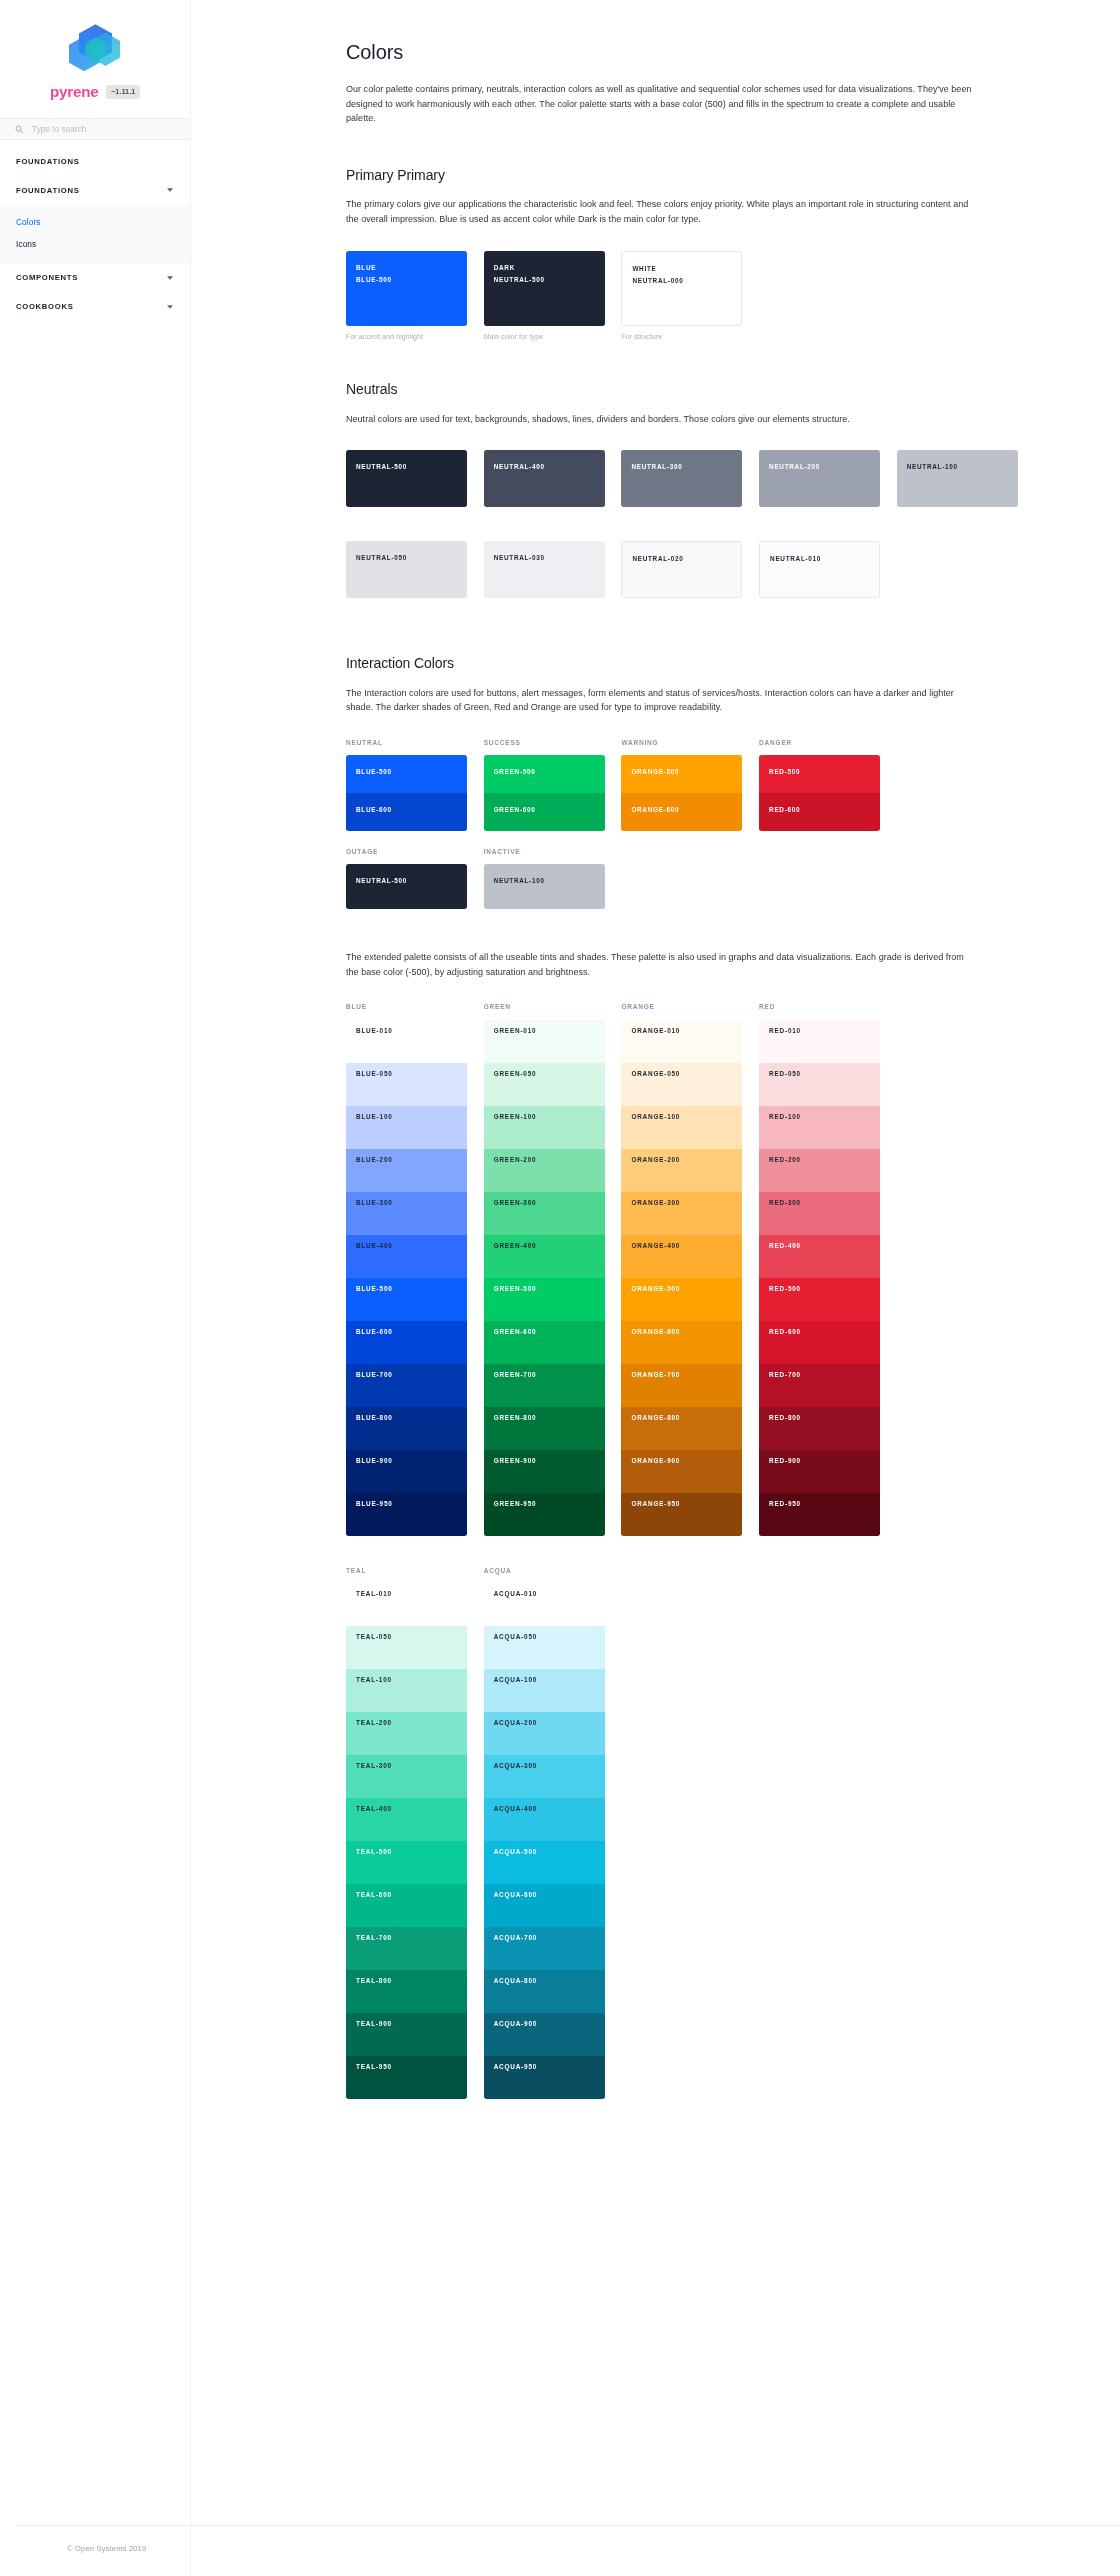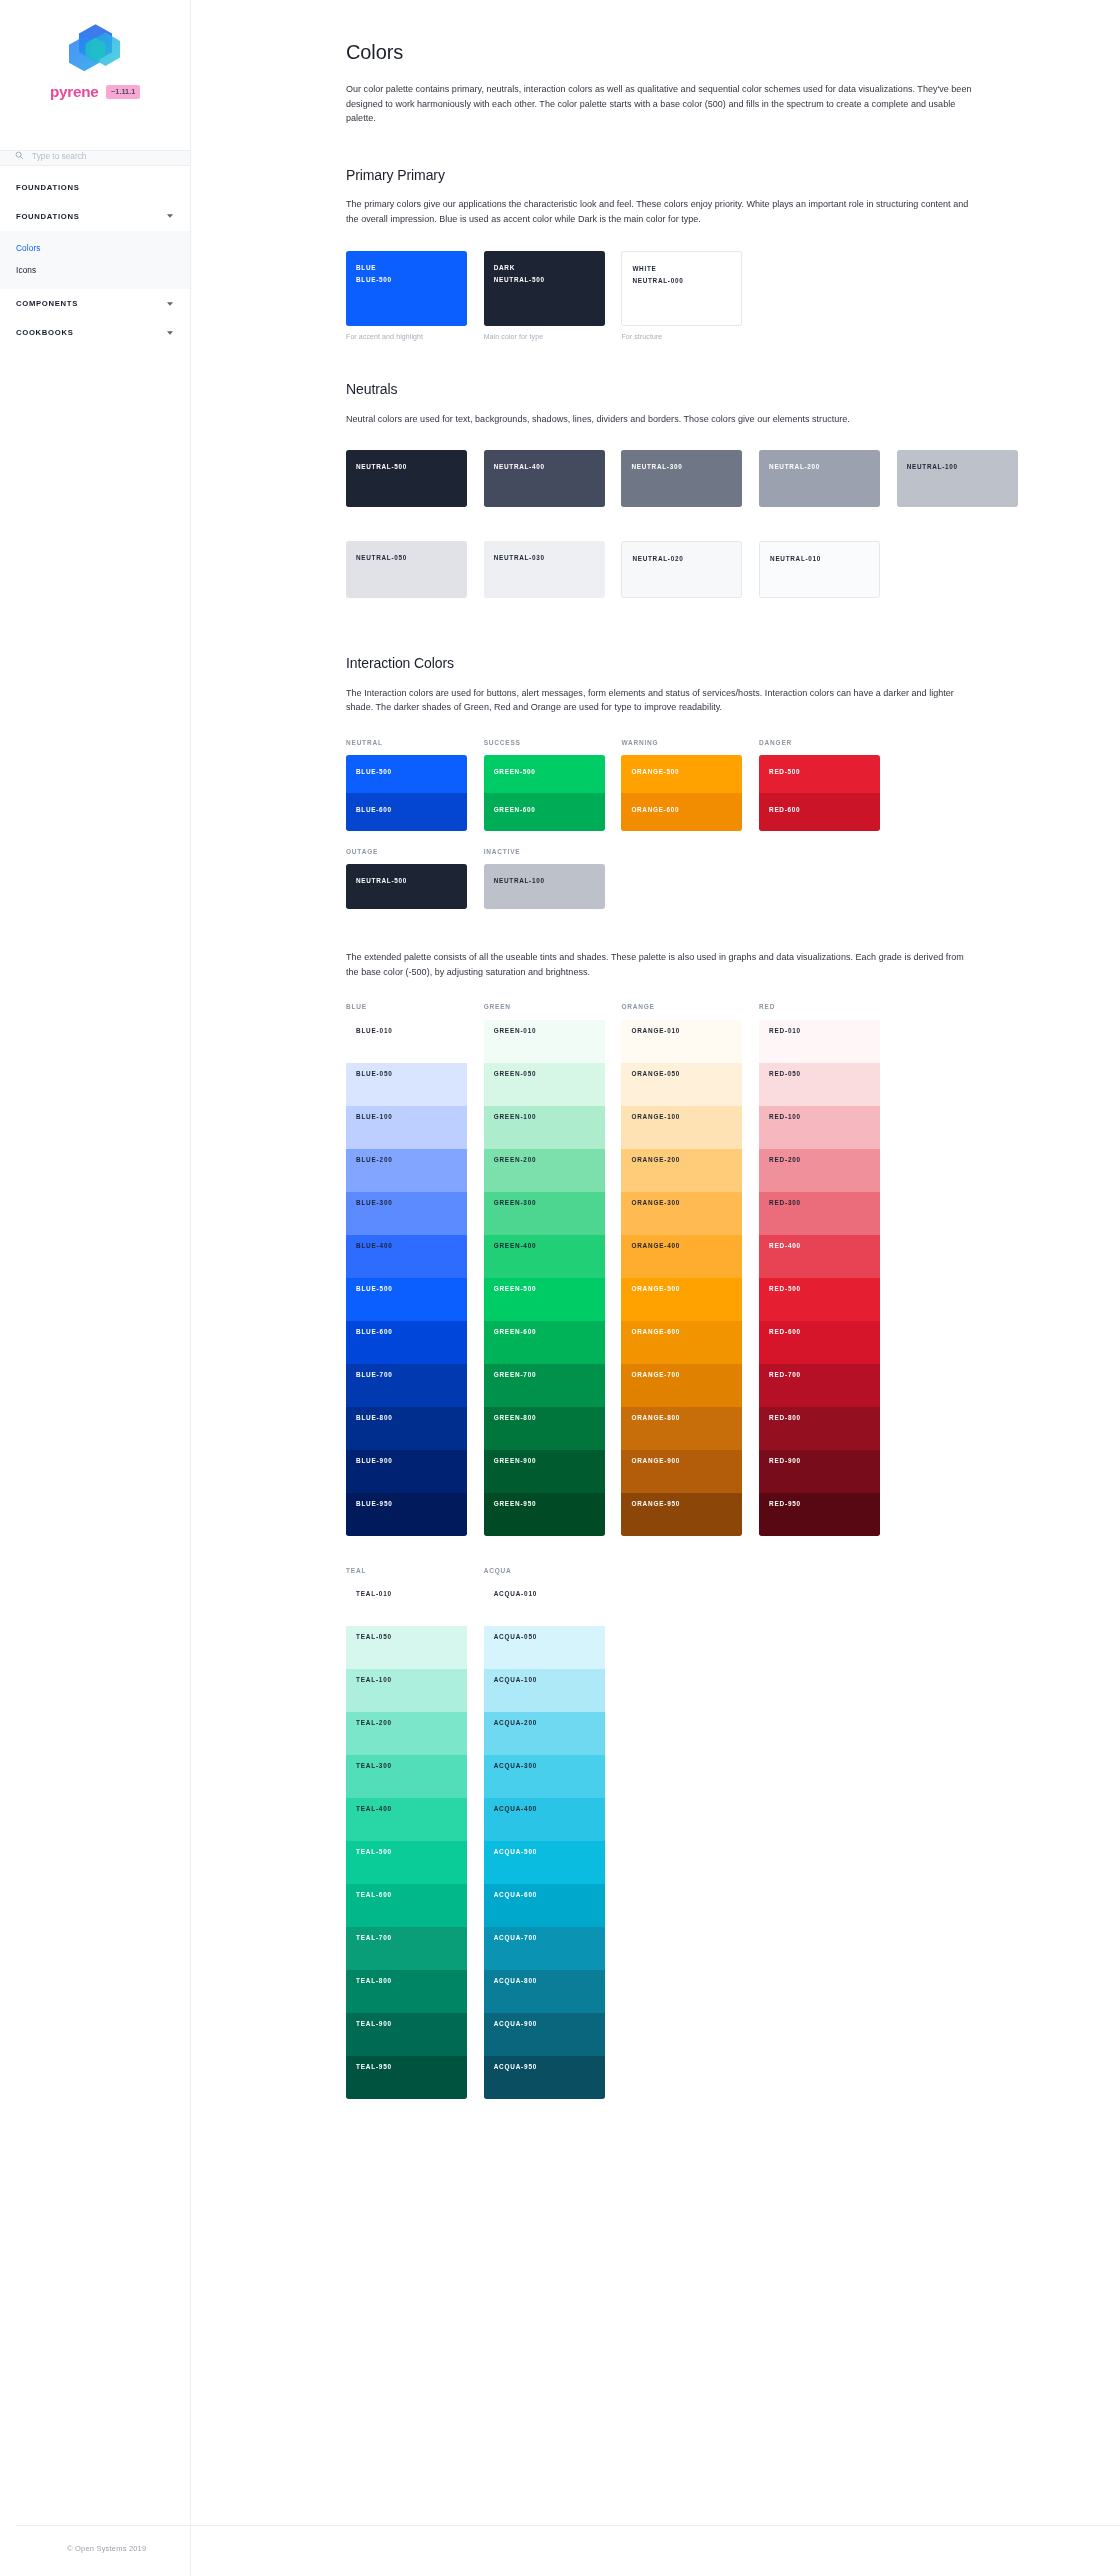--- a/index.html
+++ b/index.html
@@ -19,29 +19,28 @@
     border-right: 0.7px solid #eceef1;
   }
   .logo-wrap { padding: 23px 0 17.3px 0; text-align: center; }
   .logo-mark { width: 57px; height: 53px; margin: 0 auto 6.7px auto; display: block; }
   .brand-row { display: flex; align-items: center; justify-content: center; gap: 8px; }
   .brand-name {
     font-size: 15.3px; font-weight: bold; color: #ec4899; letter-spacing: -0.3px;
   }
   .brand-version {
     font-size: 7.3px; font-weight: bold; color: #4a4f5e;
-    background: #f9a8d4; border-radius: 2px; padding: 2.7px 4.7px;
+    background: #e5e5e5; border-radius: 2px; padding: 2.7px 4.7px;
   }
   .search-bar {
-    display: flex; align-items: flex-start; gap: 8.7px;
-    height: 16px; padding: 0 14.7px;
+    display: flex; align-items: center; gap: 8.7px;
+    height: 22px; padding: 0 14.7px;
     background: #f8f9fb;
     border-top: 0.7px solid #eceef1;
     border-bottom: 0.7px solid #eceef1;
-    margin-top: 32px;
   }
   .search-icon { width: 8.7px; height: 8.7px; flex: 0 0 8.7px; color: #9aa1ad; }
   .search-input {
     border: 0; outline: 0; background: transparent;
     font-family: "Liberation Sans", sans-serif;
     font-size: 8.3px; color: #3b3f4c; width: 133px;
   }
   .search-input::placeholder { color: #b6bcc6; }
 
   .nav { padding-top: 6.7px; }

